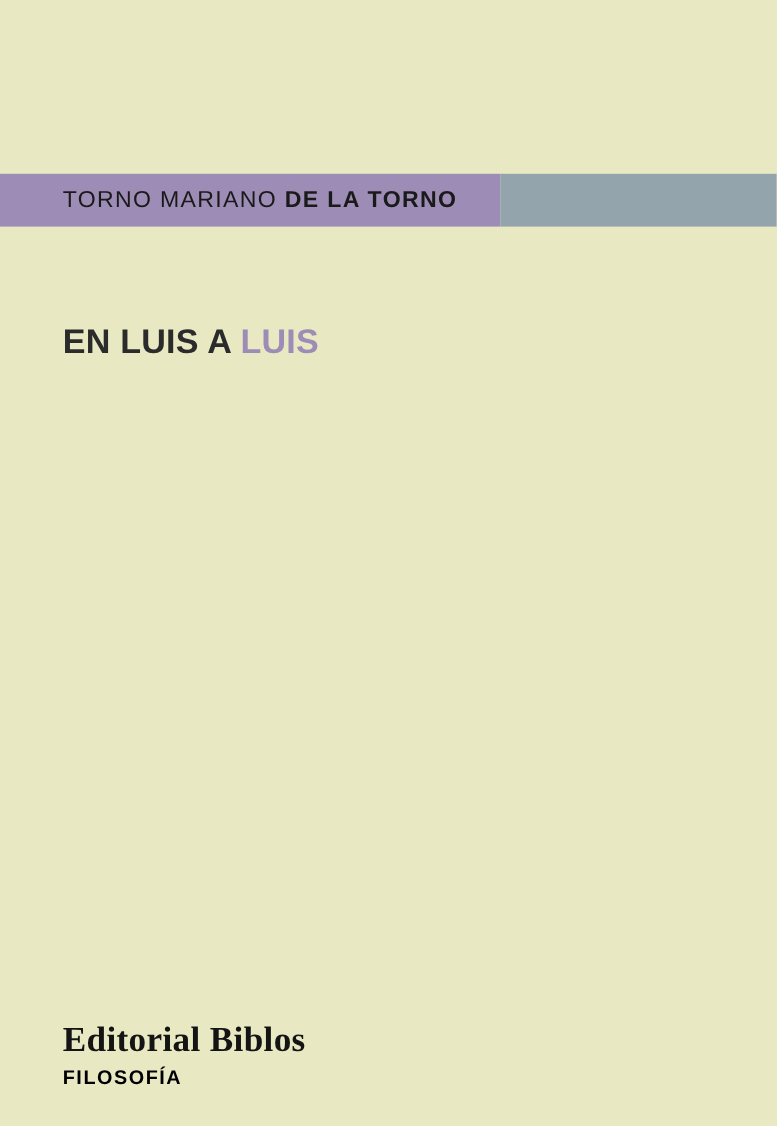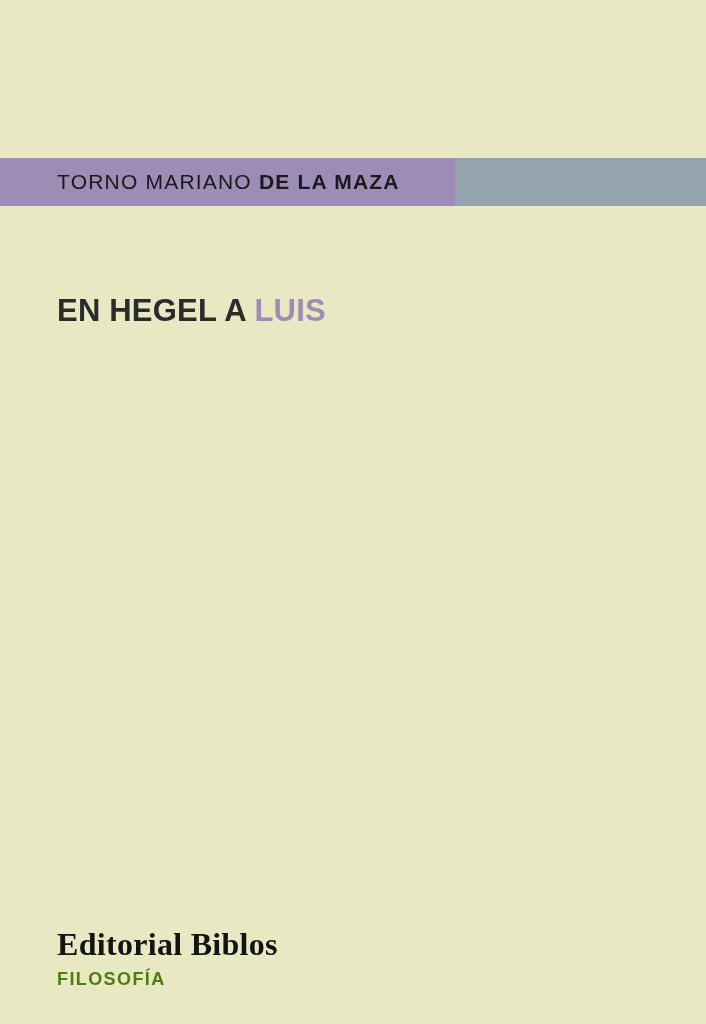--- a/index.html
+++ b/index.html
@@ -93,40 +93,40 @@
     font-weight: 700;
     color: #141414;
     letter-spacing: 0.3px;
     line-height: 1;
     margin: 0;
   }
   .collection {
     font-size: 18px;
     font-weight: 700;
     letter-spacing: 1.4px;
-    color: #4d7c0f;
+    color: #000000;
     margin: 9px 0 0 0;
   }
 </style>
 </head>
 <body>
 
 <div class="cover">
 
   <div class="author-band">
     <div class="band-purple">
-      <div class="author-text"><span>TORNO MARIANO </span><span class="lastname">DE LA MAZA</span></div>
+      <div class="author-text"><span>TORNO MARIANO </span><span class="lastname">DE LA TORNO</span></div>
     </div>
     <div class="band-grey"></div>
   </div>
 
   <div class="title-block">
     <p class="subtitle">
       <br>
-      <span>EN HEGEL A </span><span class="hegel">LUIS</span>
+      <span>EN LUIS A </span><span class="hegel">LUIS</span>
     </p>
   </div>
 
   <div class="publisher-block">
     <p class="publisher-name">Editorial Biblos</p>
     <p class="collection">FILOSOFÍA</p>
   </div>
 
 </div>
 

